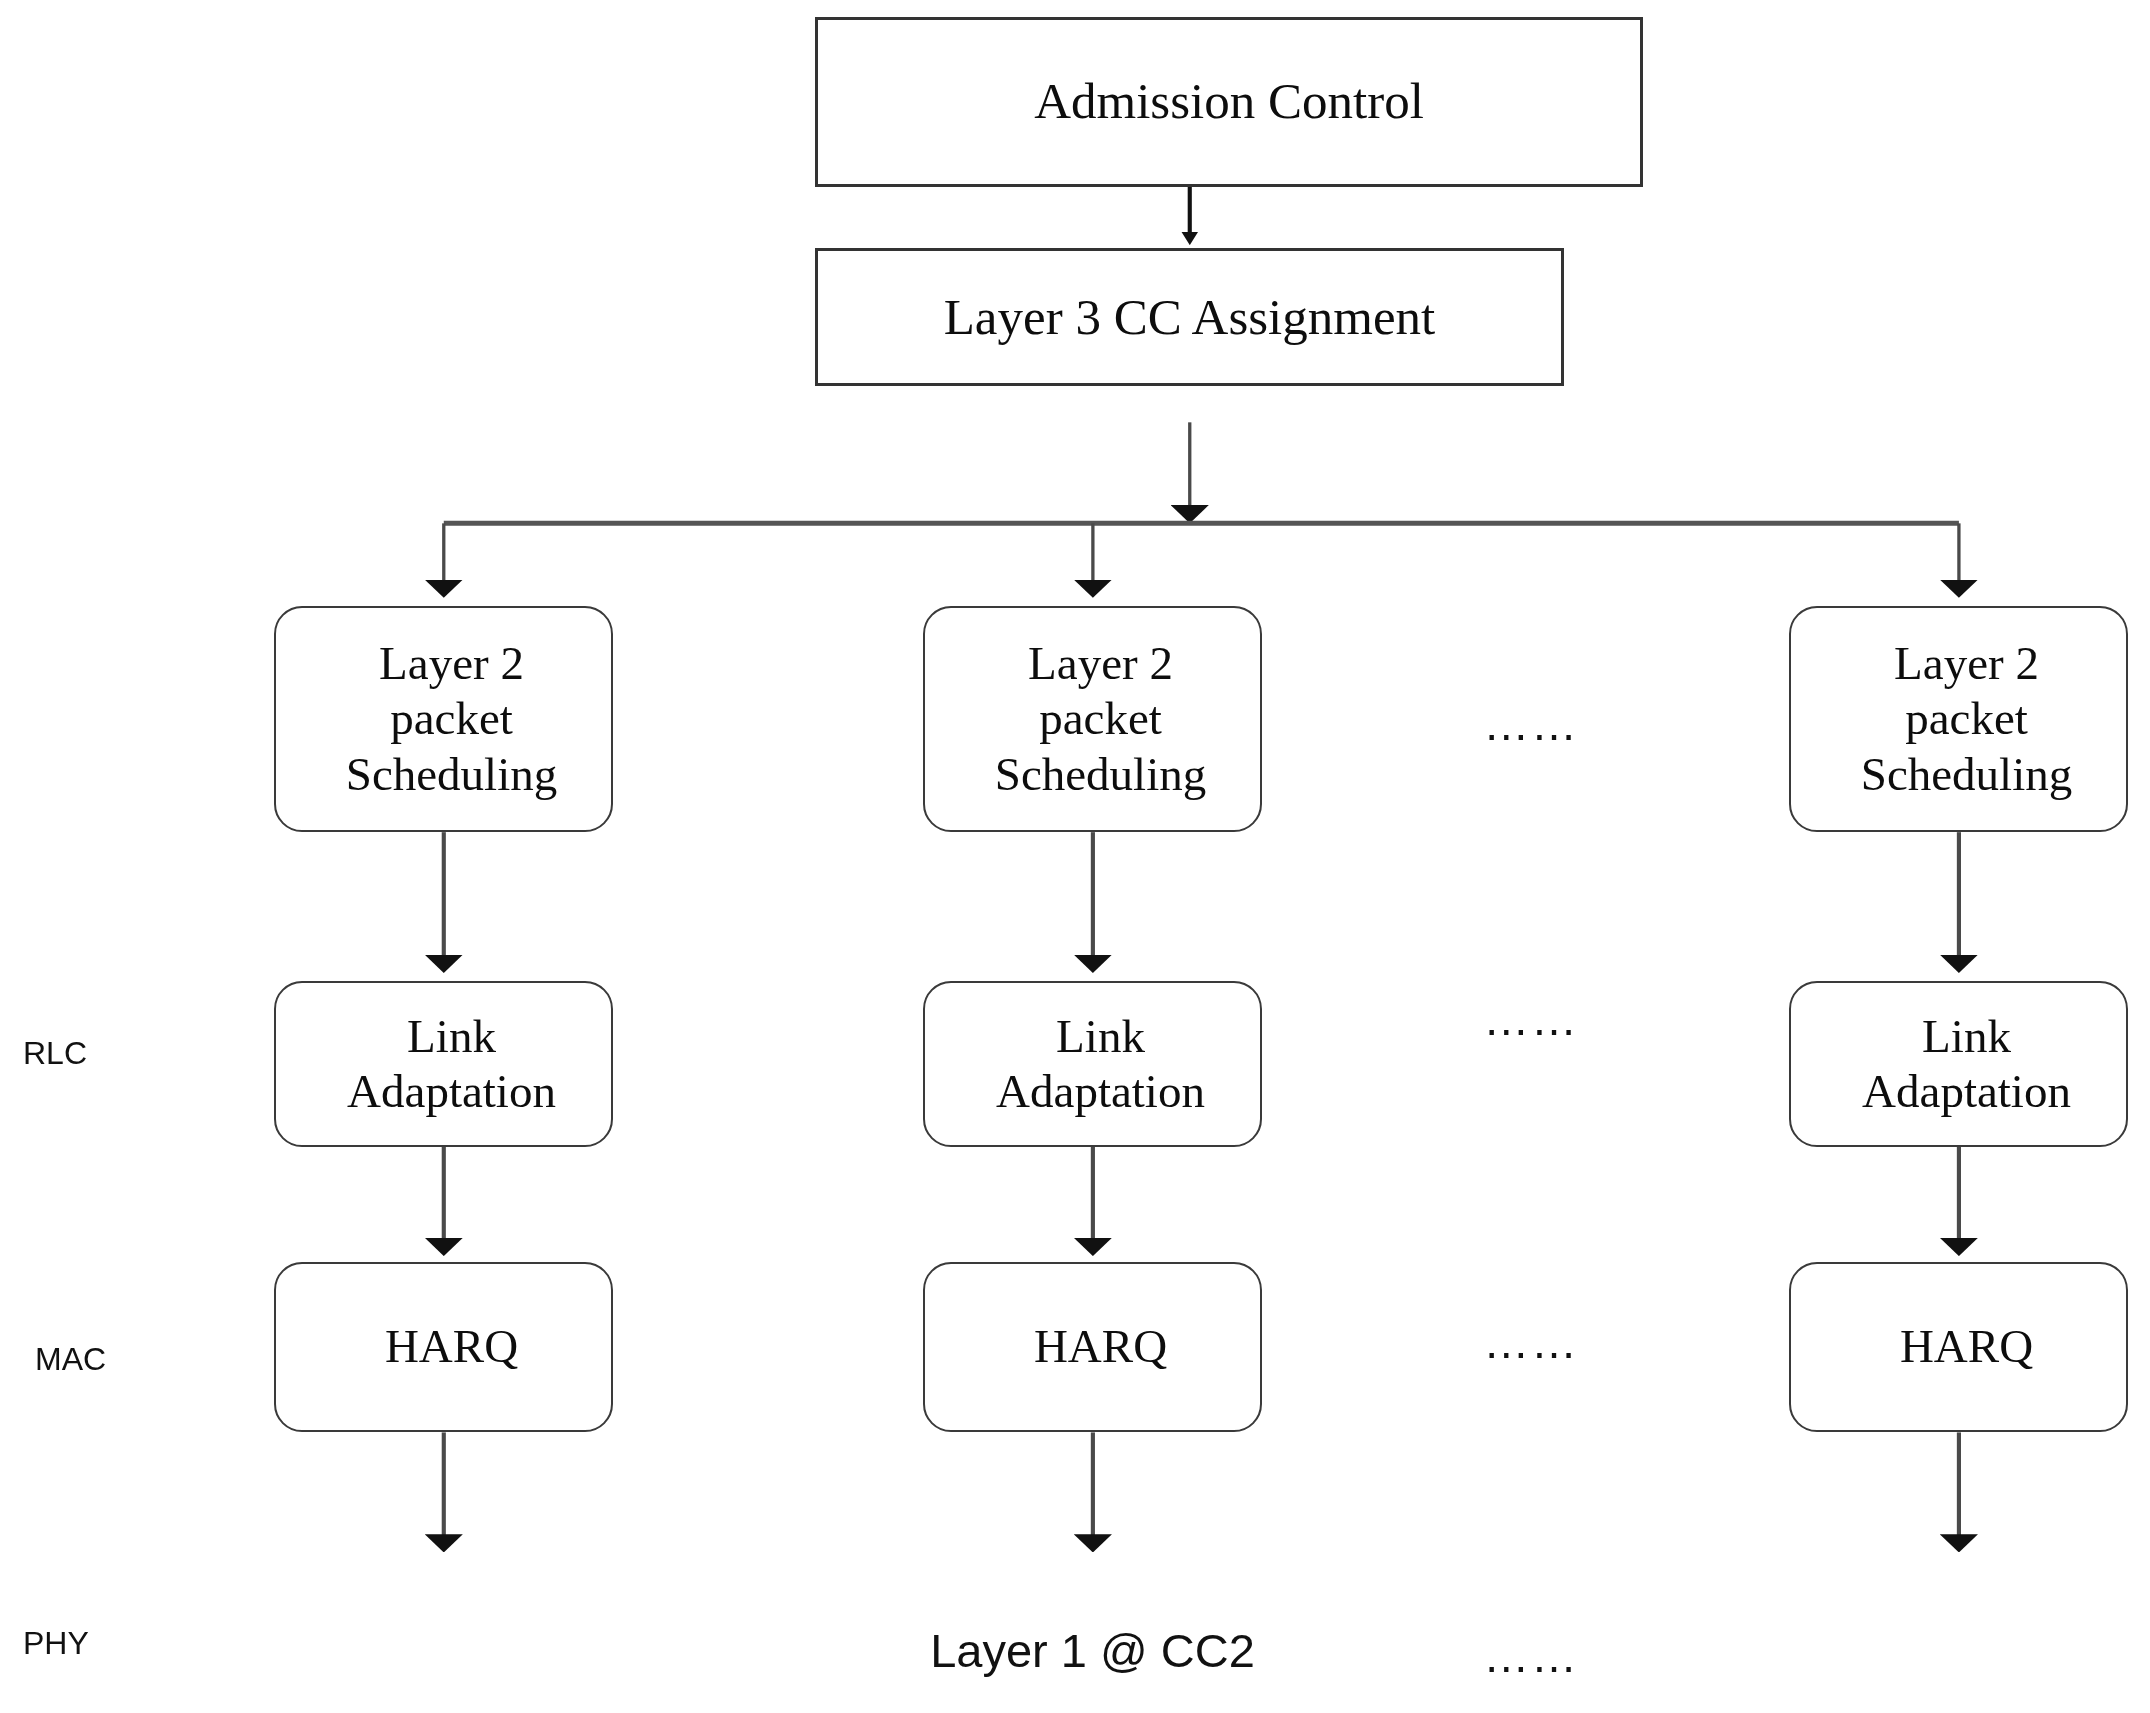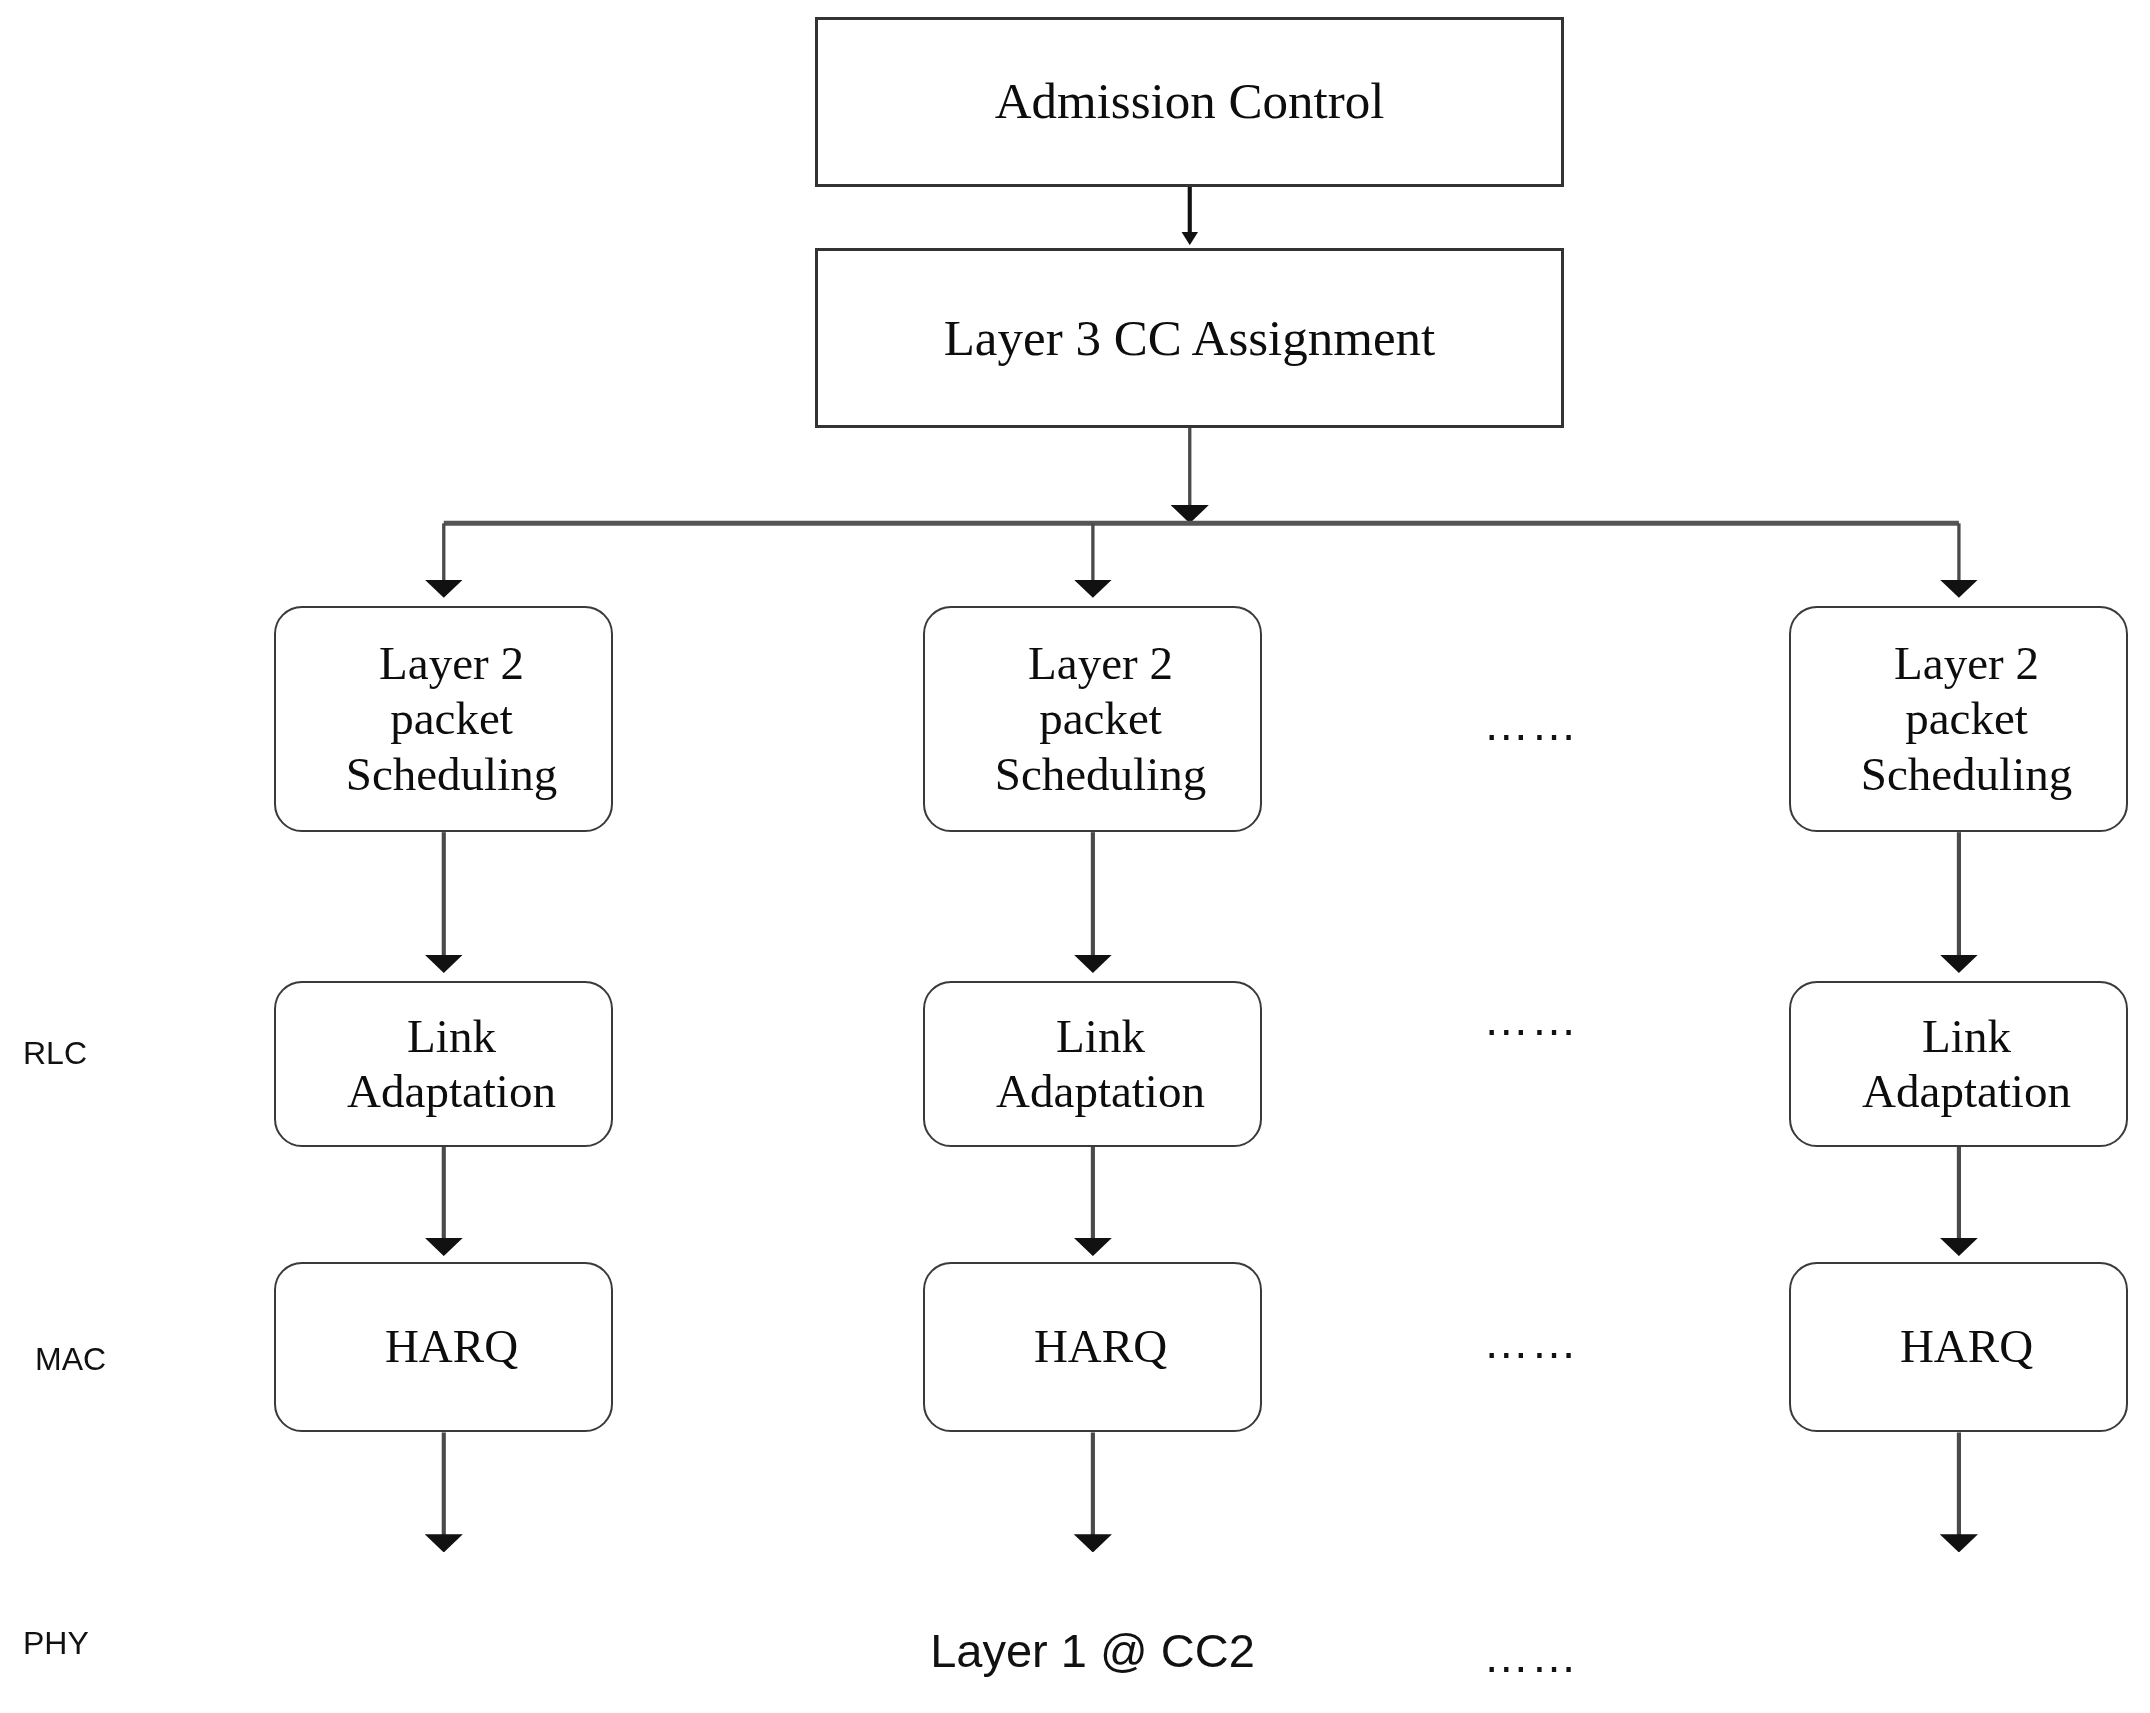--- a/index.html
+++ b/index.html
@@ -126,25 +126,25 @@
 
     <line x1="536" y1="1385" x2="536" y2="1497" stroke="#4a4a4a" stroke-width="5" marker-end="url(#arrow-tall)"></line>
     <line x1="1320" y1="1385" x2="1320" y2="1497" stroke="#4a4a4a" stroke-width="5" marker-end="url(#arrow-tall)"></line>
     <line x1="2366" y1="1385" x2="2366" y2="1497" stroke="#4a4a4a" stroke-width="5" marker-end="url(#arrow-tall)"></line>
 
     <line x1="536" y1="1730" x2="536" y2="1855" stroke="#4a4a4a" stroke-width="5" marker-end="url(#arrow-tall)"></line>
     <line x1="1320" y1="1730" x2="1320" y2="1855" stroke="#4a4a4a" stroke-width="5" marker-end="url(#arrow-tall)"></line>
     <line x1="2366" y1="1730" x2="2366" y2="1855" stroke="#4a4a4a" stroke-width="5" marker-end="url(#arrow-tall)"></line>
   </svg>
 
-  <div class="rect-box" style="left:815px; top:16.6px; width:749px; height:170px;">
+  <div class="rect-box" style="left:815px; top:16.6px; width:828px; height:170px;">
     <span>Admission Control</span>
   </div>
 
-  <div class="rect-box" style="left:815px; top:248px; width:749px; height:180px;">
+  <div class="rect-box" style="left:815px; top:248px; width:749px; height:138px;">
     <span>Layer 3 CC Assignment</span>
   </div>
 
   <div class="round-box" style="left:274px; top:606px; width:339px; height:226px;">
     <span class="inner">
       <span class="ln">Layer 2</span>
       <span class="ln">packet</span>
       <span class="ln">Scheduling</span>
     </span>
   </div>

